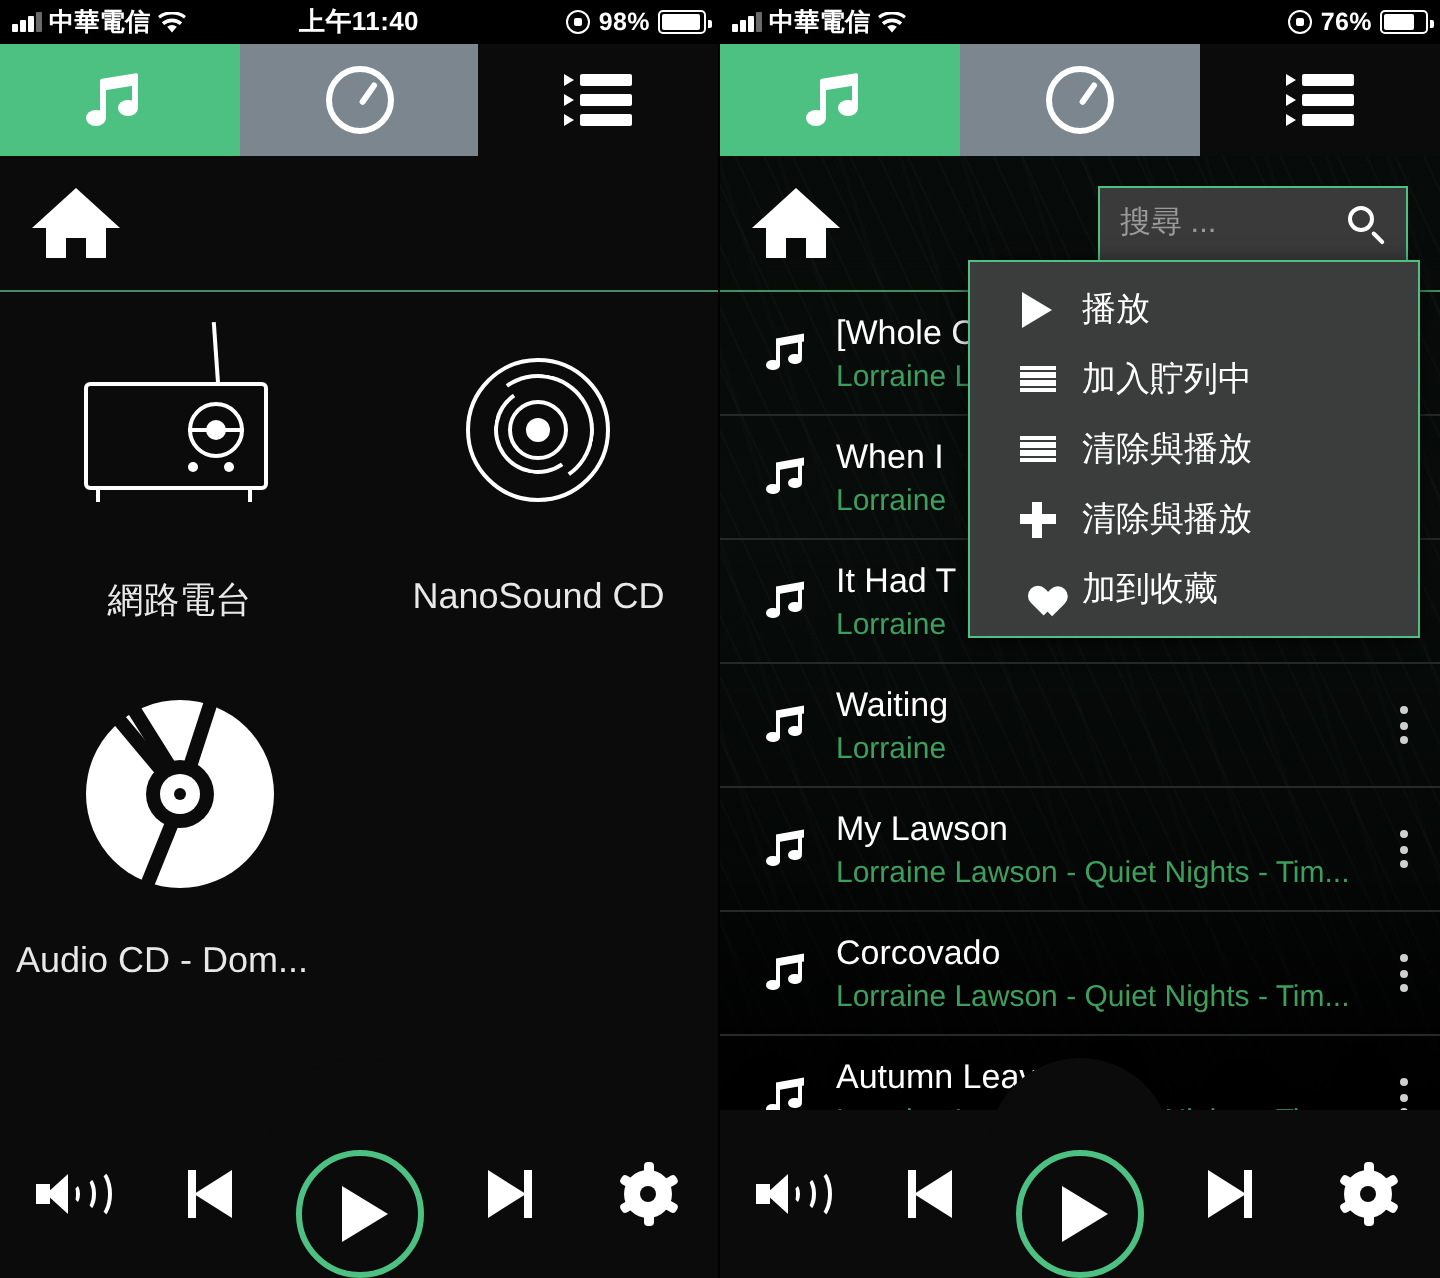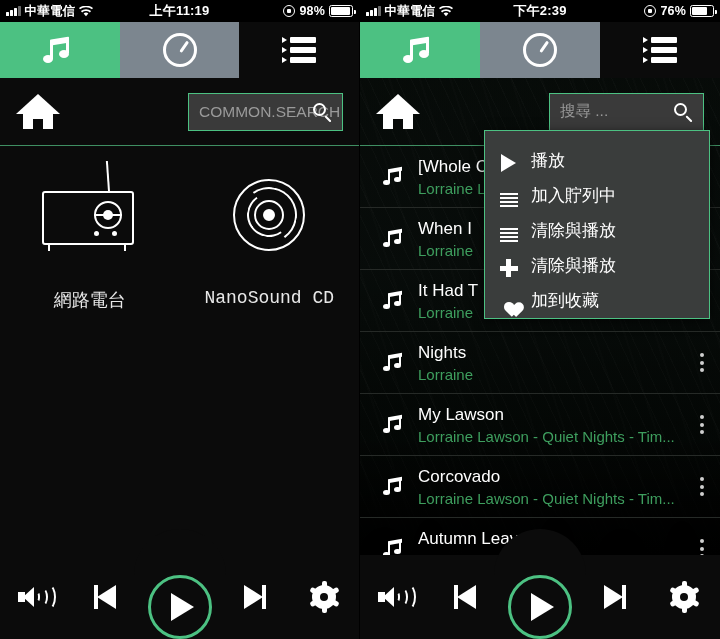--- a/index.html
+++ b/index.html
@@ -85,21 +85,21 @@
   .icon-search { width: 20px; height: 20px; position: absolute; right: 9px; top: 9px; }
   .icon-search .lens { position: absolute; left: 0; top: 0; width: 13px; height: 13px; border: 2.4px solid #fff; border-radius: 50%; }
   .icon-search .handle { position: absolute; left: 12px; top: 12px; width: 8px; height: 2.4px; background: #fff;
                          transform: rotate(45deg); transform-origin: 0 50%; border-radius: 1px; }
 
   
   .home-body { position: relative; height: 409px; background: #0b0b0b; }
   .grid-row { display: flex; }
   .grid-cell { width: 180px; display: flex; flex-direction: column; align-items: center; }
   .grid-cell .art { height: 110px; display: flex; align-items: center; justify-content: center; margin-top: 14px; }
-  .grid-cell .cap { color: #e8e8e8; font-size: 18px; margin-top: 18px; text-align: center; font-family: Liberation Mono, monospace; }
+  .grid-cell .cap { color: #e8e8e8; font-size: 18px; margin-top: 18px; text-align: center; }
 
   
   .icon-radio { width: 96px; height: 72px; position: relative; }
   .icon-radio .ant { position: absolute; left: 65px; top: -18px; width: 2px; height: 32px; background: #fff; transform: rotate(-4deg); }
   .icon-radio .box { position: absolute; left: 0; top: 12px; width: 92px; height: 54px; border: 2.6px solid #fff; border-radius: 3px; }
   .icon-radio .dial { position: absolute; left: 52px; top: 22px; width: 28px; height: 28px; border: 2.4px solid #fff; border-radius: 50%; }
   .icon-radio .dialc { position: absolute; left: 61px; top: 31px; width: 10px; height: 10px; background: #fff; border-radius: 50%; }
   .icon-radio .needle { position: absolute; left: 52px; top: 35px; width: 28px; height: 2px; background: #fff; }
   .icon-radio .k1, .icon-radio .k2 { position: absolute; top: 52px; width: 5px; height: 5px; background: #fff; border-radius: 50%; }
   .icon-radio .k1 { left: 52px; } .icon-radio .k2 { left: 70px; }
@@ -168,21 +168,21 @@
   .track .tsub { color: #3e9e5e; font-size: 15px; margin-top: 3px; white-space: nowrap; overflow: hidden; }
   .track .tdots { width: 36px; display: flex; flex-direction: column; align-items: center; gap: 3.5px; }
   .track .tdots i { width: 4px; height: 4px; border-radius: 50%; background: #cfcfcf; display: block; }
 
   
   .ctxmenu {
     position: absolute; left: 124px; top: 52px; width: 226px;
     background: #3a3d3c; border: 1px solid #4cc182; z-index: 5;
     padding: 6px 0; box-shadow: 0 2px 10px rgba(0,0,0,.6);
   }
-  .ctxitem { display: flex; align-items: flex-end; height: 35px; padding: 0 14px; gap: 13px; }
+  .ctxitem { display: flex; align-items: center; height: 35px; padding: 0 24px; gap: 13px; }
   .ctxitem .lbl { color: #fff; font-size: 17px; }
   .mi { width: 19px; display: flex; align-items: center; justify-content: center; }
   .mi-play { width: 0; height: 0; border-left: 15px solid #fff; border-top: 9px solid transparent; border-bottom: 9px solid transparent; }
   .mi-list { width: 18px; height: 14px; display: flex; flex-direction: column; justify-content: space-between; }
   .mi-list i { display: block; height: 2.4px; background: #fff; }
   .mi-plus { position: relative; width: 18px; height: 18px; }
   .mi-plus:before, .mi-plus:after { content:""; position:absolute; background:#fff; }
   .mi-plus:before { left: 0; top: 6.5px; width: 18px; height: 5px; }
   .mi-plus:after  { top: 0; left: 6.5px; height: 18px; width: 5px; }
   .mi-heart { position: relative; width: 18px; height: 16px; }
@@ -249,21 +249,21 @@
           </span>
         <span class="carrier">中華電信</span>
         <span class="wifi">
           <svg width="14" height="11" viewBox="0 0 14 11">
               <path d="M7 10.2 4.6 7.4a3.7 3.7 0 0 1 4.8 0Z" fill="#fff"></path>
               <path d="M7 5.1a6 6 0 0 0-3.9 1.4L1.9 5.1A7.8 7.8 0 0 1 7 3.2a7.8 7.8 0 0 1 5.1 1.9l-1.2 1.4A6 6 0 0 0 7 5.1Z" fill="#fff"></path>
               <path d="M7 1.2a9.6 9.6 0 0 0-6 2L0 2A11.3 11.3 0 0 1 7 -.4 11.3 11.3 0 0 1 14 2l-1 1.2a9.6 9.6 0 0 0-6-2Z" fill="#fff"></path>
             </svg>
         </span>
       </div>
-      <div class="sb-center">上午11:19</div>
+      <div class="sb-center">上午11:40</div>
       <div class="sb-right">
         <span class="rotlock"></span>
         <span>98%</span>
         <span class="batt">
             <i style="width:19px"></i>
           </span>
       </div>
     </div>
 
     <div class="tabbar">
@@ -296,27 +296,20 @@
         </span>
       </div>
     </div>
 
     <div class="header">
       <span class="icon-home">
         <span class="roof"></span>
           <span class="body"></span>
           <span class="door"></span>
       </span>
-      <div class="searchbox">
-        <span class="ph">COMMON.SEARCH</span>
-        <span class="icon-search">
-            <span class="lens"></span>
-            <span class="handle"></span>
-          </span>
-      </div>
     </div>
 
     <div class="home-body">
       <div class="grid-row">
         <div class="grid-cell">
           <div class="art">
             <span class="icon-radio">
               <span class="ant"></span>
                 <span class="box"></span>
                 <span class="dial"></span>
@@ -334,20 +327,37 @@
           <div class="art">
             <span class="icon-vinyl">
               <span class="o o1"></span>
                 <span class="arc a1"></span>
                 <span class="arc a2"></span>
               <span class="o o2"></span>
                 <span class="o o3"></span>
             </span>
           </div>
           <div class="cap">NanoSound CD</div>
+        </div>
+      </div>
+      <div class="grid-row" style="margin-top:16px">
+        <div class="grid-cell">
+          <div class="art">
+            <span class="icon-cd">
+              <span class="disc"></span>
+              <span class="cut c1"></span>
+                <span class="cut c2"></span>
+                <span class="cut c3"></span>
+                <span class="cut c4"></span>
+              <span class="hole"></span>
+                <span class="hub"></span>
+                <span class="pin"></span>
+            </span>
+          </div>
+          <div class="cap" style="align-self:flex-start;margin-left:8px">Audio CD - Dom...</div>
         </div>
       </div>
     </div>
 
     <div class="player">
       <div class="notch"></div>
       <div class="pslot">
         <span class="icon-vol">
           <span class="spk"></span>
             <span class="cone"></span>
@@ -397,21 +407,20 @@
           </span>
         <span class="carrier">中華電信</span>
         <span class="wifi">
           <svg width="14" height="11" viewBox="0 0 14 11">
               <path d="M7 10.2 4.6 7.4a3.7 3.7 0 0 1 4.8 0Z" fill="#fff"></path>
               <path d="M7 5.1a6 6 0 0 0-3.9 1.4L1.9 5.1A7.8 7.8 0 0 1 7 3.2a7.8 7.8 0 0 1 5.1 1.9l-1.2 1.4A6 6 0 0 0 7 5.1Z" fill="#fff"></path>
               <path d="M7 1.2a9.6 9.6 0 0 0-6 2L0 2A11.3 11.3 0 0 1 7 -.4 11.3 11.3 0 0 1 14 2l-1 1.2a9.6 9.6 0 0 0-6-2Z" fill="#fff"></path>
             </svg>
         </span>
       </div>
-      <div class="sb-center">下午2:39</div>
       <div class="sb-right">
         <span class="rotlock"></span>
         <span>76%</span>
         <span class="batt">
             <i style="width:15px"></i>
           </span>
       </div>
     </div>
 
     <div class="tabbar">
@@ -532,21 +541,21 @@
           <div class="tnote">
             <span class="icon-minnote">
                 <span class="bm"></span>
                 <span class="s1"></span>
                 <span class="s2"></span>
                 <span class="hh1"></span>
                 <span class="hh2"></span>
               </span>
           </div>
           <div class="tmeta">
-            <div class="ttitle">Nights</div>
+            <div class="ttitle">Waiting</div>
             <div class="tsub">Lorraine</div>
           </div>
           <div class="tdots">
               <i></i>
               <i></i>
               <i></i>
             </div>
         </div>
 
         <div class="track">

